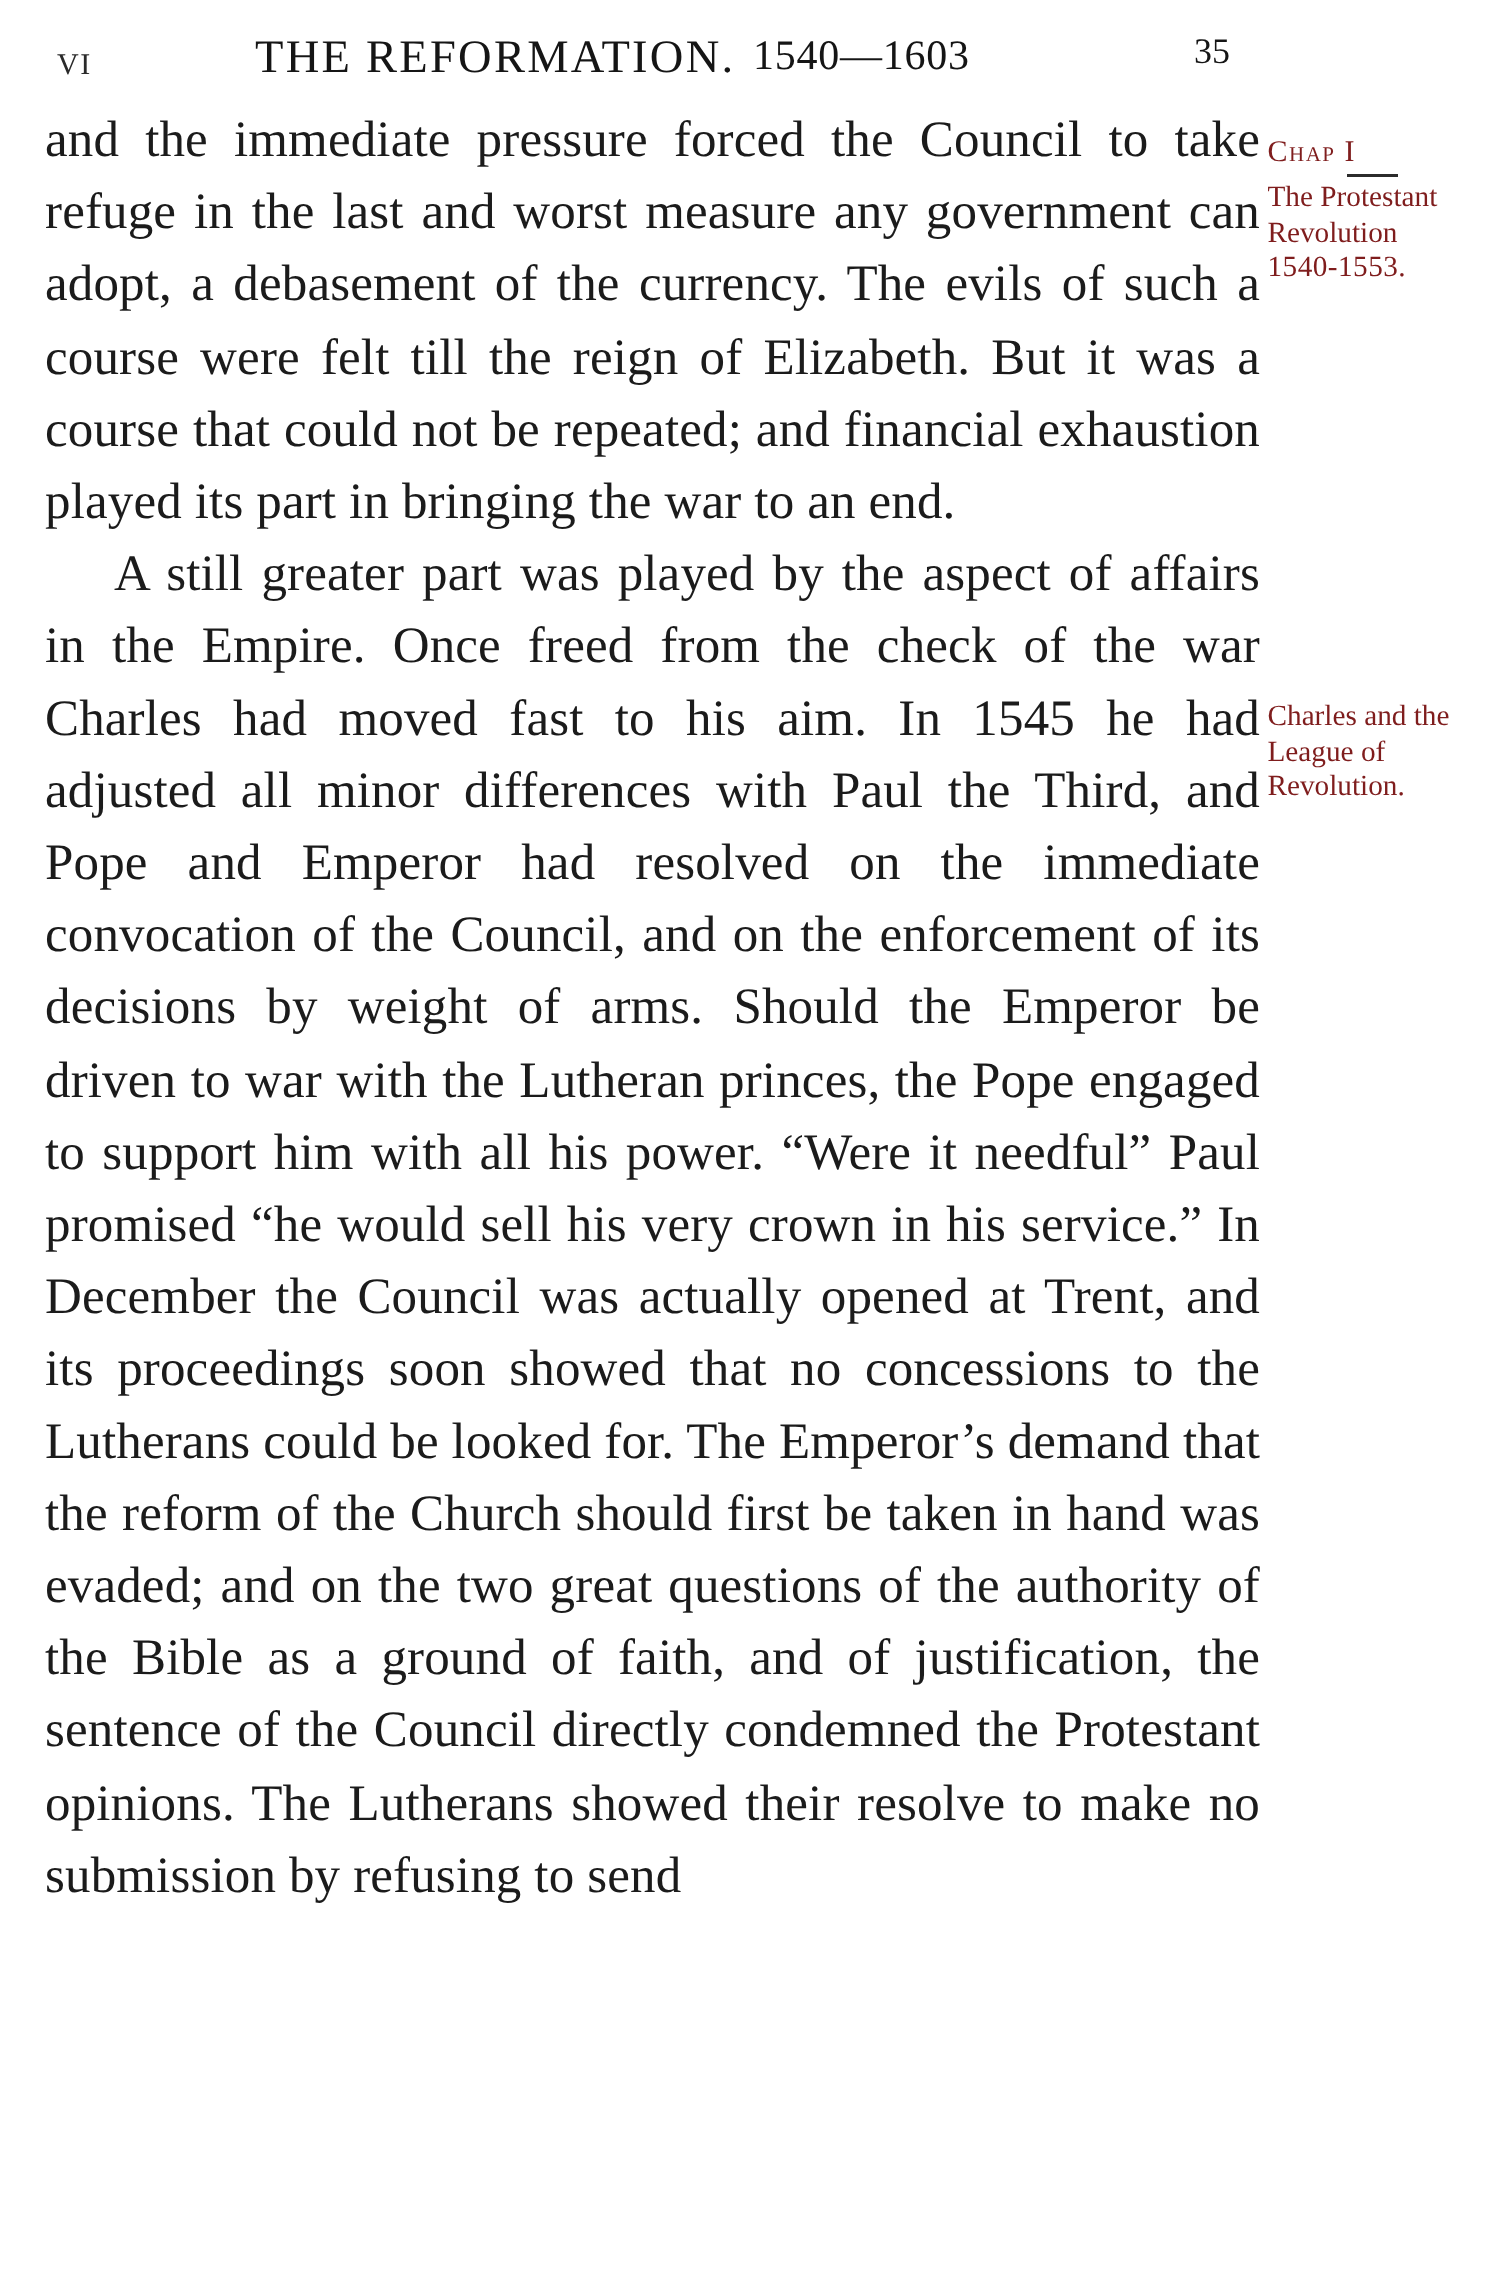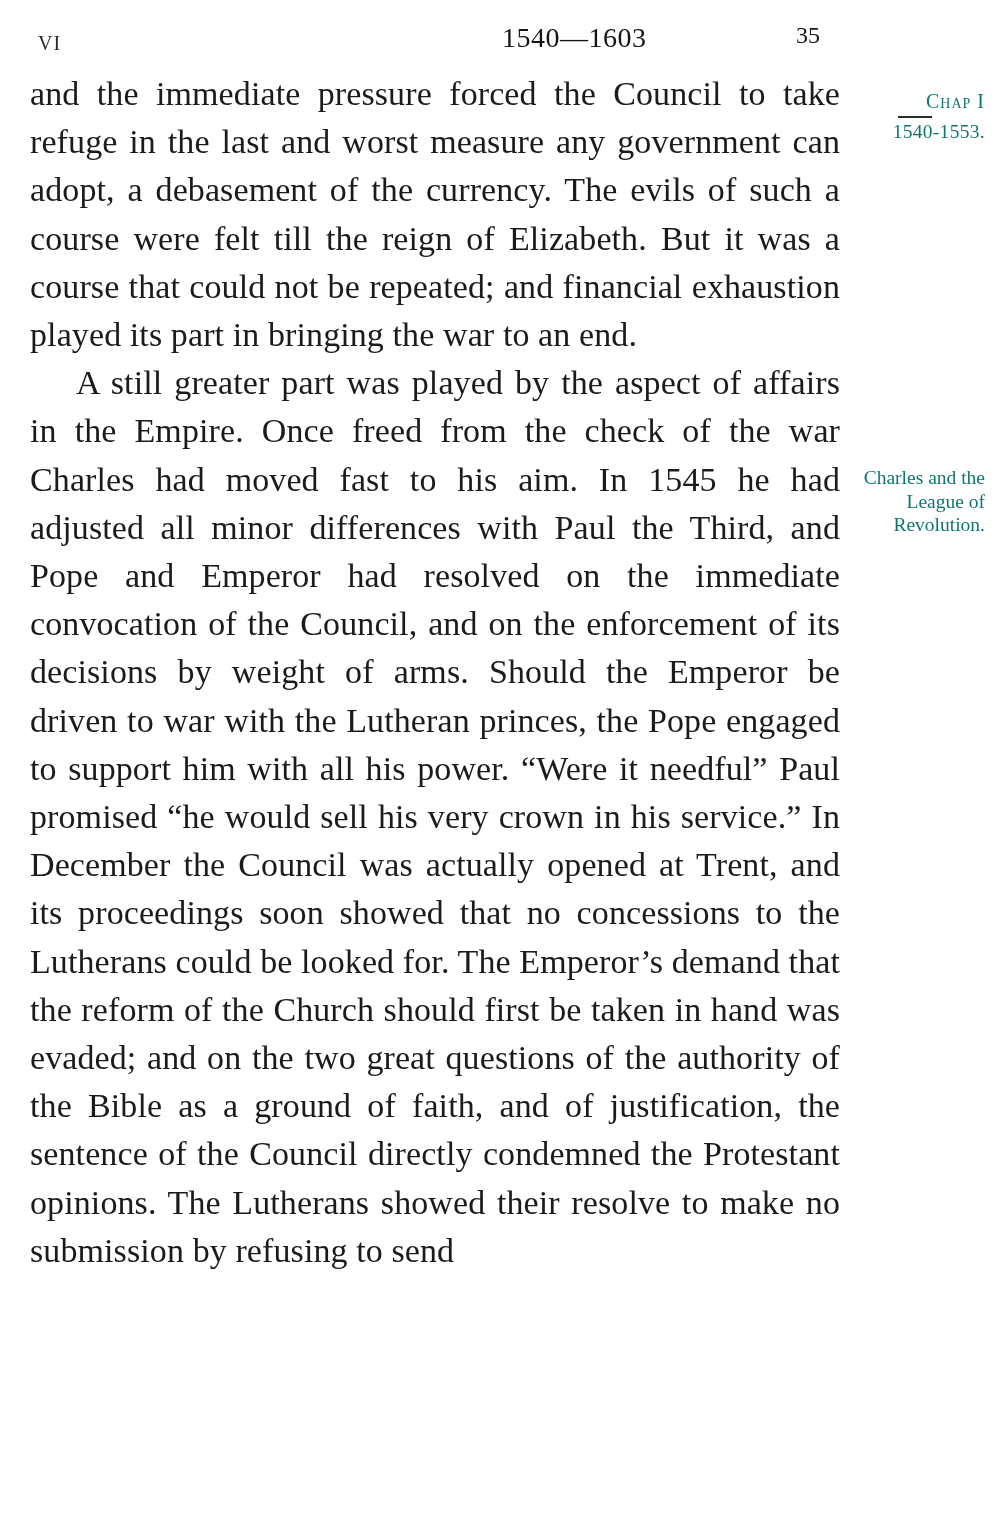--- a/index.html
+++ b/index.html
@@ -90,24 +90,24 @@
   
   .margin-notes {
     position: absolute;
     left: 845px;
     top: 70px;
     width: 140px;
   }
   .note {
     position: absolute;
     width: 140px;
-    text-align: right;
+    text-align: left;
     font-size: 19.5px;
     line-height: 23px;
-    color: #0f766e;
+    color: #7f1d1d;
   }
   .note .chap {
     font-variant: small-caps;
     font-size: 20px;
     letter-spacing: 1px;
     display: block;
   }
   .note .rule {
     display: block;
     width: 34px;
@@ -128,33 +128,35 @@
   .note-1 { top: 20px; }
   .note-2 { top: 396px; line-height: 24px; }
 </style>
 </head>
 <body>
 
 <div class="page">
 
   <div class="running-head">
     <span class="rh-folio-left">VI</span>
+    <span class="rh-title">THE REFORMATION.</span>
     <span class="rh-dates">1540—1603</span>
     <span class="rh-folio-right">35</span>
   </div>
 
   <div class="body-col">
     <p class="para">and the immediate pressure forced the Council to take refuge in the last and worst measure any government can adopt, a debasement of the currency. The evils of such a course were felt till the reign of Elizabeth. But it was a course that could not be repeated; and financial exhaustion played its part in bringing the war to an end.</p>
     <p class="para indent">A still greater part was played by the aspect of affairs in the Empire. Once freed from the check of the war Charles had moved fast to his aim. In 1545 he had adjusted all minor differences with Paul the Third, and Pope and Emperor had resolved on the immediate convocation of the Council, and on the enforcement of its decisions by weight of arms. Should the Emperor be driven to war with the Lutheran princes, the Pope engaged to support him with all his power. “Were it needful” Paul promised “he would sell his very crown in his service.” In December the Council was actually opened at Trent, and its proceedings soon showed that no concessions to the Lutherans could be looked for. The Emperor’s demand that the reform of the Church should first be taken in hand was evaded; and on the two great questions of the authority of the Bible as a ground of faith, and of justification, the sentence of the Council directly condemned the Protestant opinions. The Lutherans showed their resolve to make no submission by refusing to send</p>
   </div>
 
   <div class="margin-notes">
     <div class="note note-1">
       <span class="chap">Chap I</span>
       <span class="rule"></span>
+      <span class="lines">The Protestant Revolution</span>
       <span class="years">1540-1553.</span>
     </div>
     <div class="note note-2">
       <span class="lines">Charles and the League of Revolution.</span>
     </div>
   </div>
 
 </div>
 
 </body></html>

